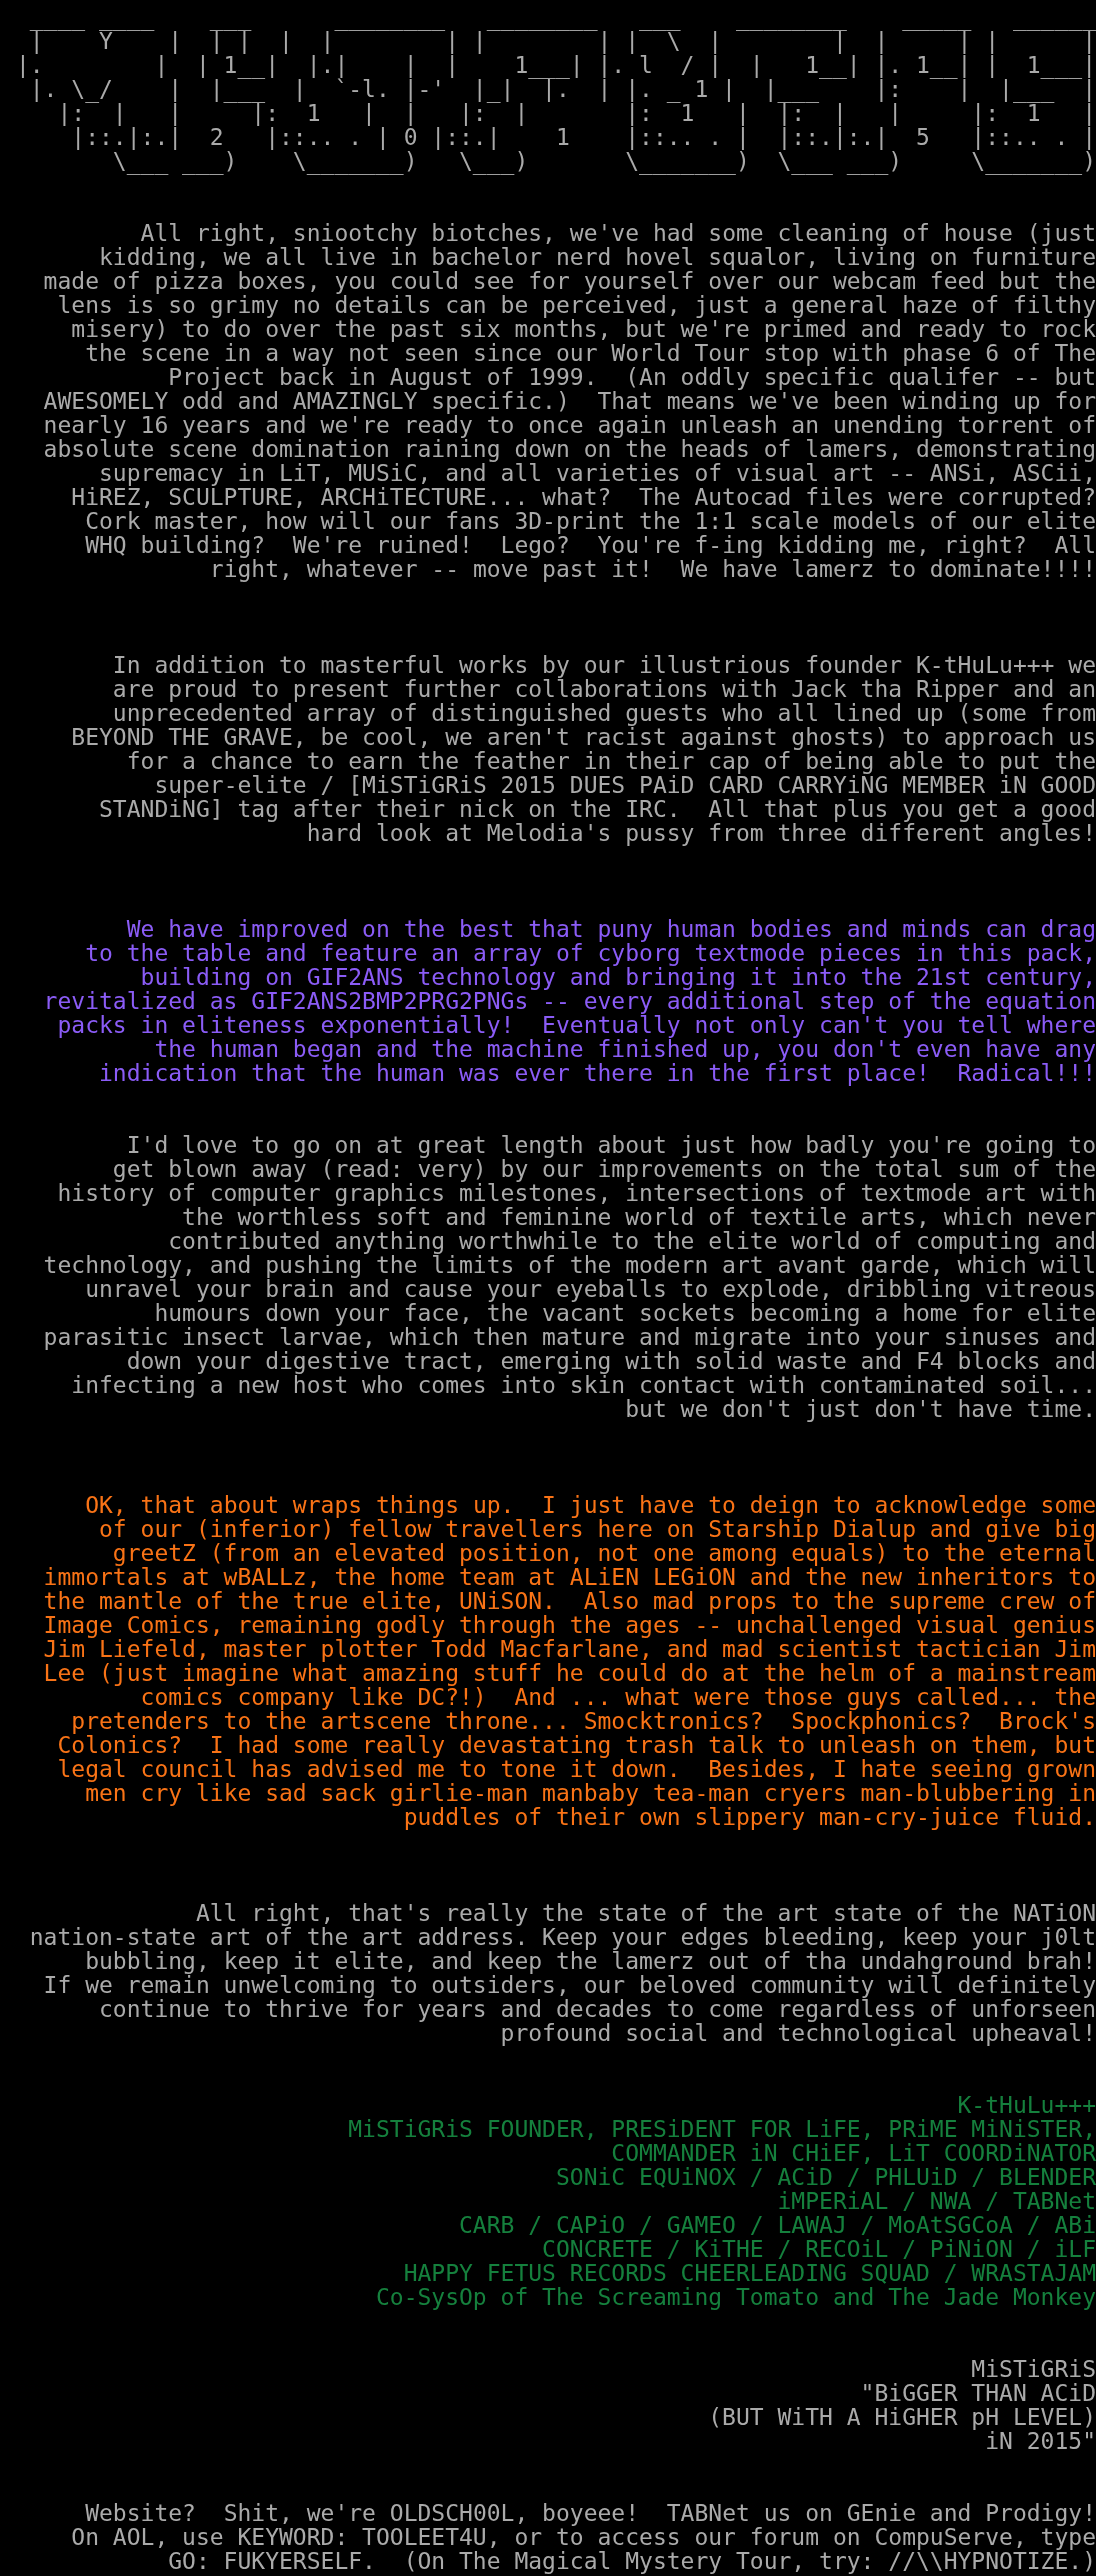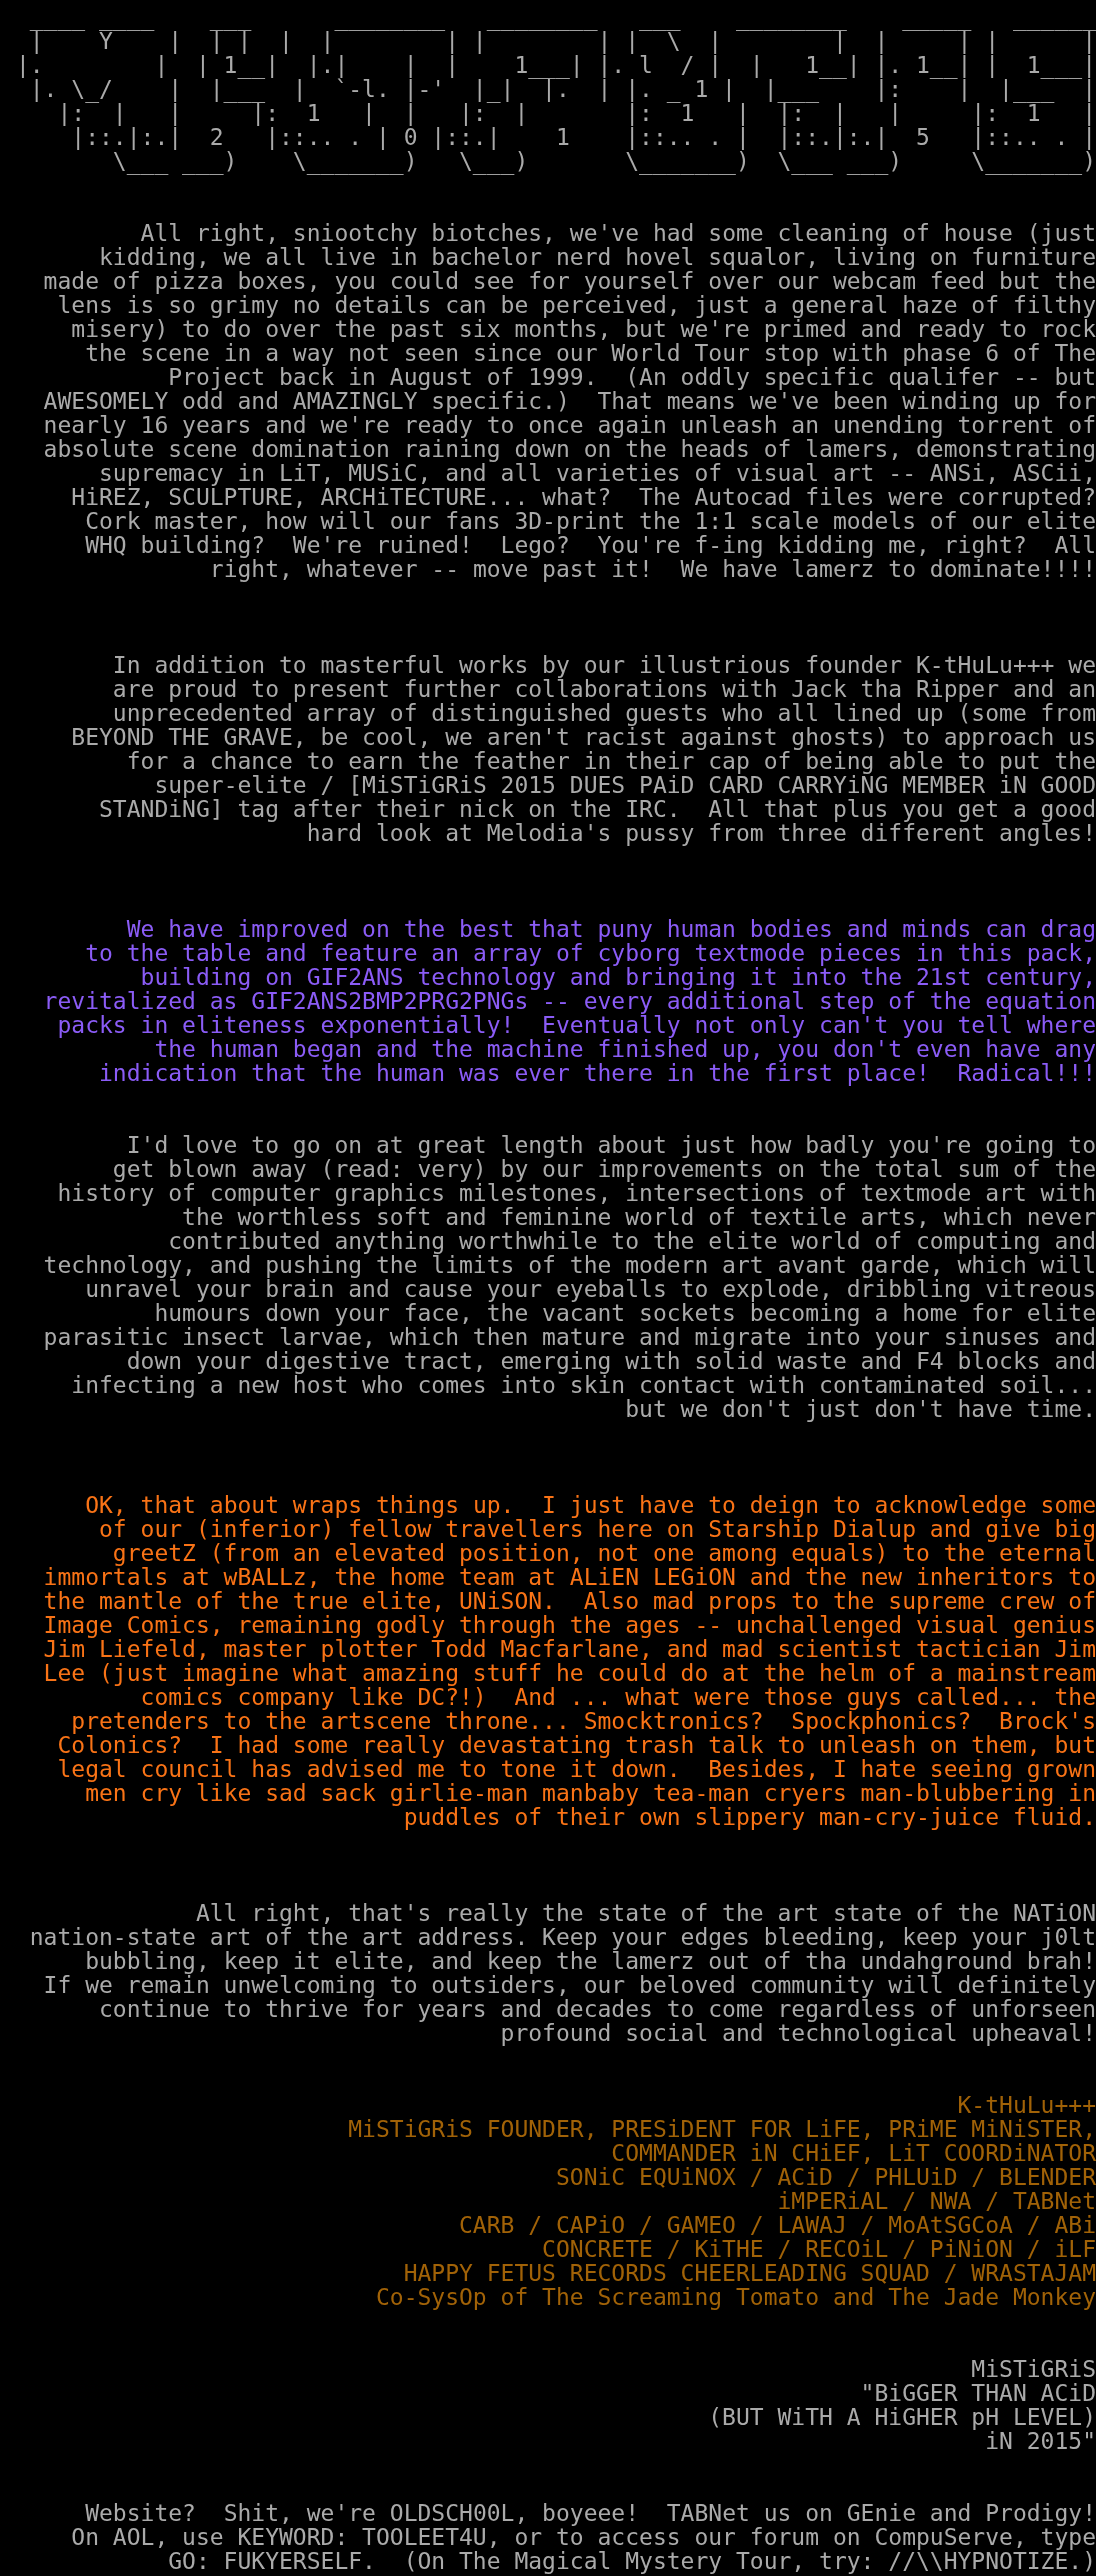--- a/index.html
+++ b/index.html
@@ -93,21 +93,21 @@
 Colonics?  I had some really devastating trash talk to unleash on them, but
 legal council has advised me to tone it down.  Besides, I hate seeing grown
 men cry like sad sack girlie-man manbaby tea-man cryers man-blubbering in
 puddles of their own slippery man-cry-juice fluid.</pre>
     <pre class="sec" style="margin-top: 72px; color: rgb(170, 170, 170);">    All right, that's really the state of the art state of the NATiON
 nation-state art of the art address. Keep your edges bleeding, keep your j0lt
 bubbling, keep it elite, and keep the lamerz out of tha undahground brah!
 If we remain unwelcoming to outsiders, our beloved community will definitely
 continue to thrive for years and decades to come regardless of unforseen
 profound social and technological upheaval!</pre>
-    <pre class="sec" style="margin-top: 48px; color: #a16207;">                                  K-tHuLu+++
+    <pre class="sec" style="margin-top: 48px; color: #15803d;">                                  K-tHuLu+++
                 MiSTiGRiS FOUNDER, PRESiDENT FOR LiFE, PRiME MiNiSTER,
                      COMMANDER iN CHiEF, LiT COORDiNATOR
                   SONiC EQUiNOX / ACiD / PHLUiD / BLENDER
                             iMPERiAL / NWA / TABNet
                 CARB / CAPiO / GAMEO / LAWAJ / MoAtSGCoA / ABi
                     CONCRETE / KiTHE / RECOiL / PiNiON / iLF
                 HAPPY FETUS RECORDS CHEERLEADING SQUAD / WRASTAJAM
                Co-SysOp of The Screaming Tomato and The Jade Monkey</pre>
     <pre class="sec" style="margin-top: 48px; color: rgb(170, 170, 170);">    MiSTiGRiS
        "BiGGER THAN ACiD

